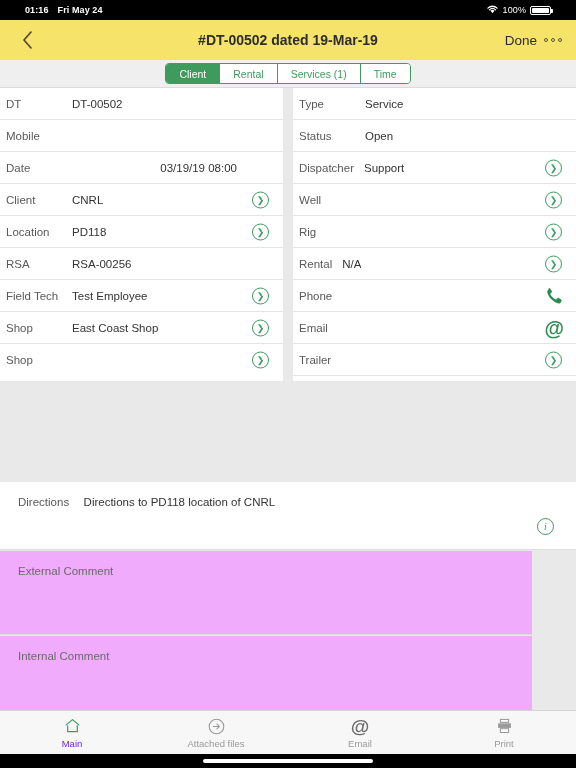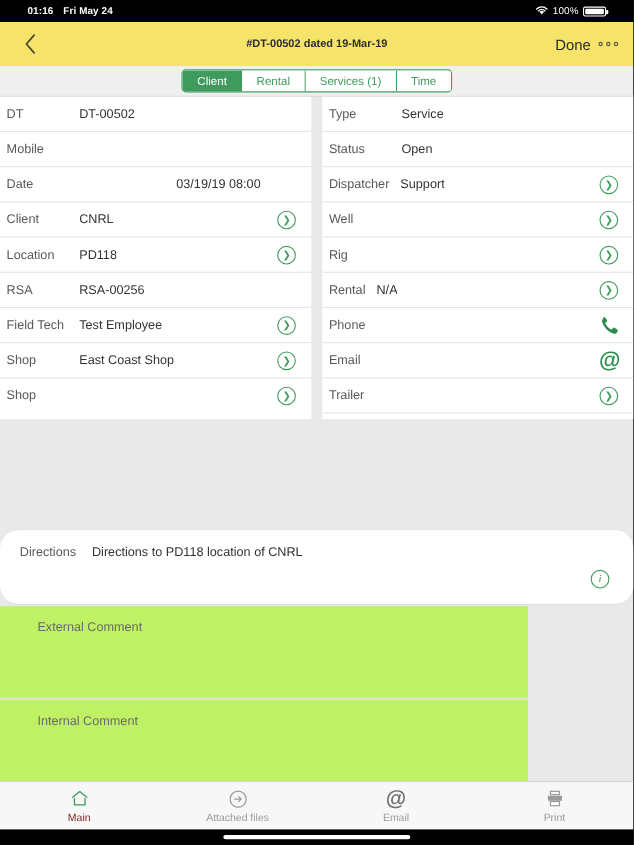--- a/index.html
+++ b/index.html
@@ -45,21 +45,21 @@
     background: #f5e36a;
     display: flex; align-items: center;
     padding: 0 14px;
   }
   .back-chevron {
     width: 26px; height: 26px; display: flex; align-items: center; justify-content: center;
     cursor: pointer; color: #4b4632;
   }
   .nav-title {
     position: absolute; left: 0; right: 0; text-align: center;
-    font-size: 10px; font-weight: bold; color: #2d2d2d;
+    font-size: 14px; font-weight: bold; color: #2d2d2d;
     pointer-events: none;
   }
   .nav-right { margin-left: auto; display: flex; align-items: center; gap: 7px; z-index:2;}
   .done-label { font-size: 13.5px; color: #2b2b2b; cursor: pointer; }
   .dots { display: flex; gap: 3px; align-items: center; cursor: pointer; }
   .dots i { width: 4px; height: 4px; border-radius: 50%; border: 1px solid #5c5740; display: block; }
 
   
   .segbar {
     position: absolute; left: 0; top: 60px; width: 576px; height: 28px;
@@ -125,56 +125,55 @@
     position: absolute; right: 12px; top: 50%; transform: translateY(-50%);
     color: #2e8b50; cursor: pointer; display: flex; align-items: center;
   }
   .ico-right.at { font-size: 20px; font-weight: bold; line-height: 1; }
 
   
   .directions-block {
     position: absolute; left: 0; top: 394px; width: 576px; height: 68px;
     background: #fff; border-bottom: 1px solid #dedede;
     padding: 10px 18px;
-    border-radius: 17px;
   }
   .directions-block .lbl { font-size: 11.5px; color: #58595b; }
   .directions-block .val { font-size: 11.5px; color: #333; margin-left: 10px; }
   .info-circle {
     position: absolute; right: 22px; bottom: 14px;
     width: 17px; height: 17px; border-radius: 50%;
     border: 1px solid #3f9b5d; color: #3f9b5d;
     display: flex; align-items: center; justify-content: center;
     font-size: 10px; font-style: italic; font-family: "Liberation Serif", serif;
     cursor: pointer;
   }
 
   .comment-block {
-    position: absolute; left: 0; width: 480px; background: #bef264;
-    border-bottom: 1px solid #dedede; padding: 10px 34px;
+    position: absolute; left: 0; width: 532px; background: #f0abfc;
+    border-bottom: 1px solid #dedede; padding: 10px 18px;
   }
   #extcomment { top: 463px; height: 84px; }
   #intcomment { top: 548px; height: 84px; }
   .comment-block .ph { font-size: 11.5px; color: #6a6a6a; }
 
   .filler {
     position: absolute; left: 0; top: 632px; width: 576px; bottom: 0; background: #fff;
   }
 
   
   .tabbar {
     position: absolute; left: 0; bottom: 14px; width: 576px; height: 44px;
     background: #f7f7f7; border-top: 1px solid #d4d4d4;
     display: flex;
   }
   .tab {
     flex: 1; display: flex; flex-direction: column; align-items: center; justify-content: center;
     gap: 2px; cursor: pointer; color: #9a9a9a;
   }
-  .tab.active { color: #7f1d1d; }
+  .tab.active { color: #6d28d9; }
   .tab .tlabel { font-size: 9.5px; }
   .tab .tico { height: 19px; display: flex; align-items: center; justify-content: center; }
   .tab .tico.at { font-size: 19px; font-weight: bold; line-height: 1; color: #6d6d6d; }
   .home-indicator {
     position: absolute; left: 50%; transform: translateX(-50%); bottom: 5px;
     width: 170px; height: 4px; background: #fff; border-radius: 3px;
   }
 </style>
 </head>
 <body>

